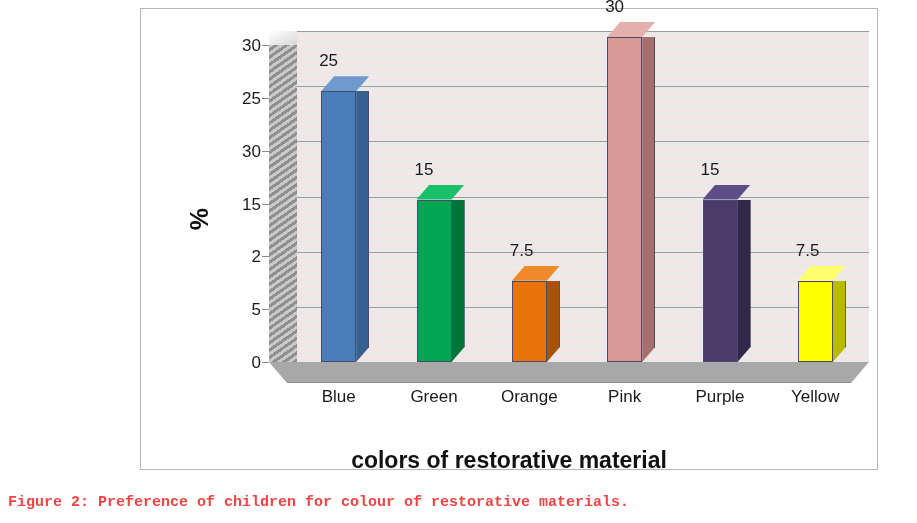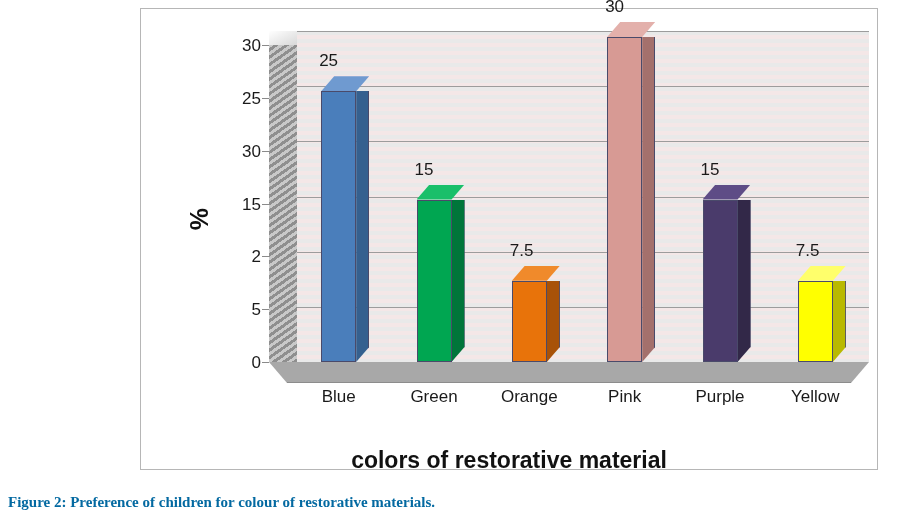--- a/index.html
+++ b/index.html
@@ -229,24 +229,24 @@
     font-weight: bold;
     color: #111111;
     margin-top: 24px;
   }
 
   
   #caption {
     position: absolute;
     left: 8px;
     top: 494px;
-    font-family: Liberation Serif, serif;
+    font-family: Liberation Mono, monospace;
     font-size: 15px;
     font-weight: bold;
-    color: #0369a1;
+    color: #ef4444;
     white-space: nowrap;
   }
 </style>
 </head>
 <body>
 
 <div id="figure-frame">
 
   <div id="chart-canvas">
 

